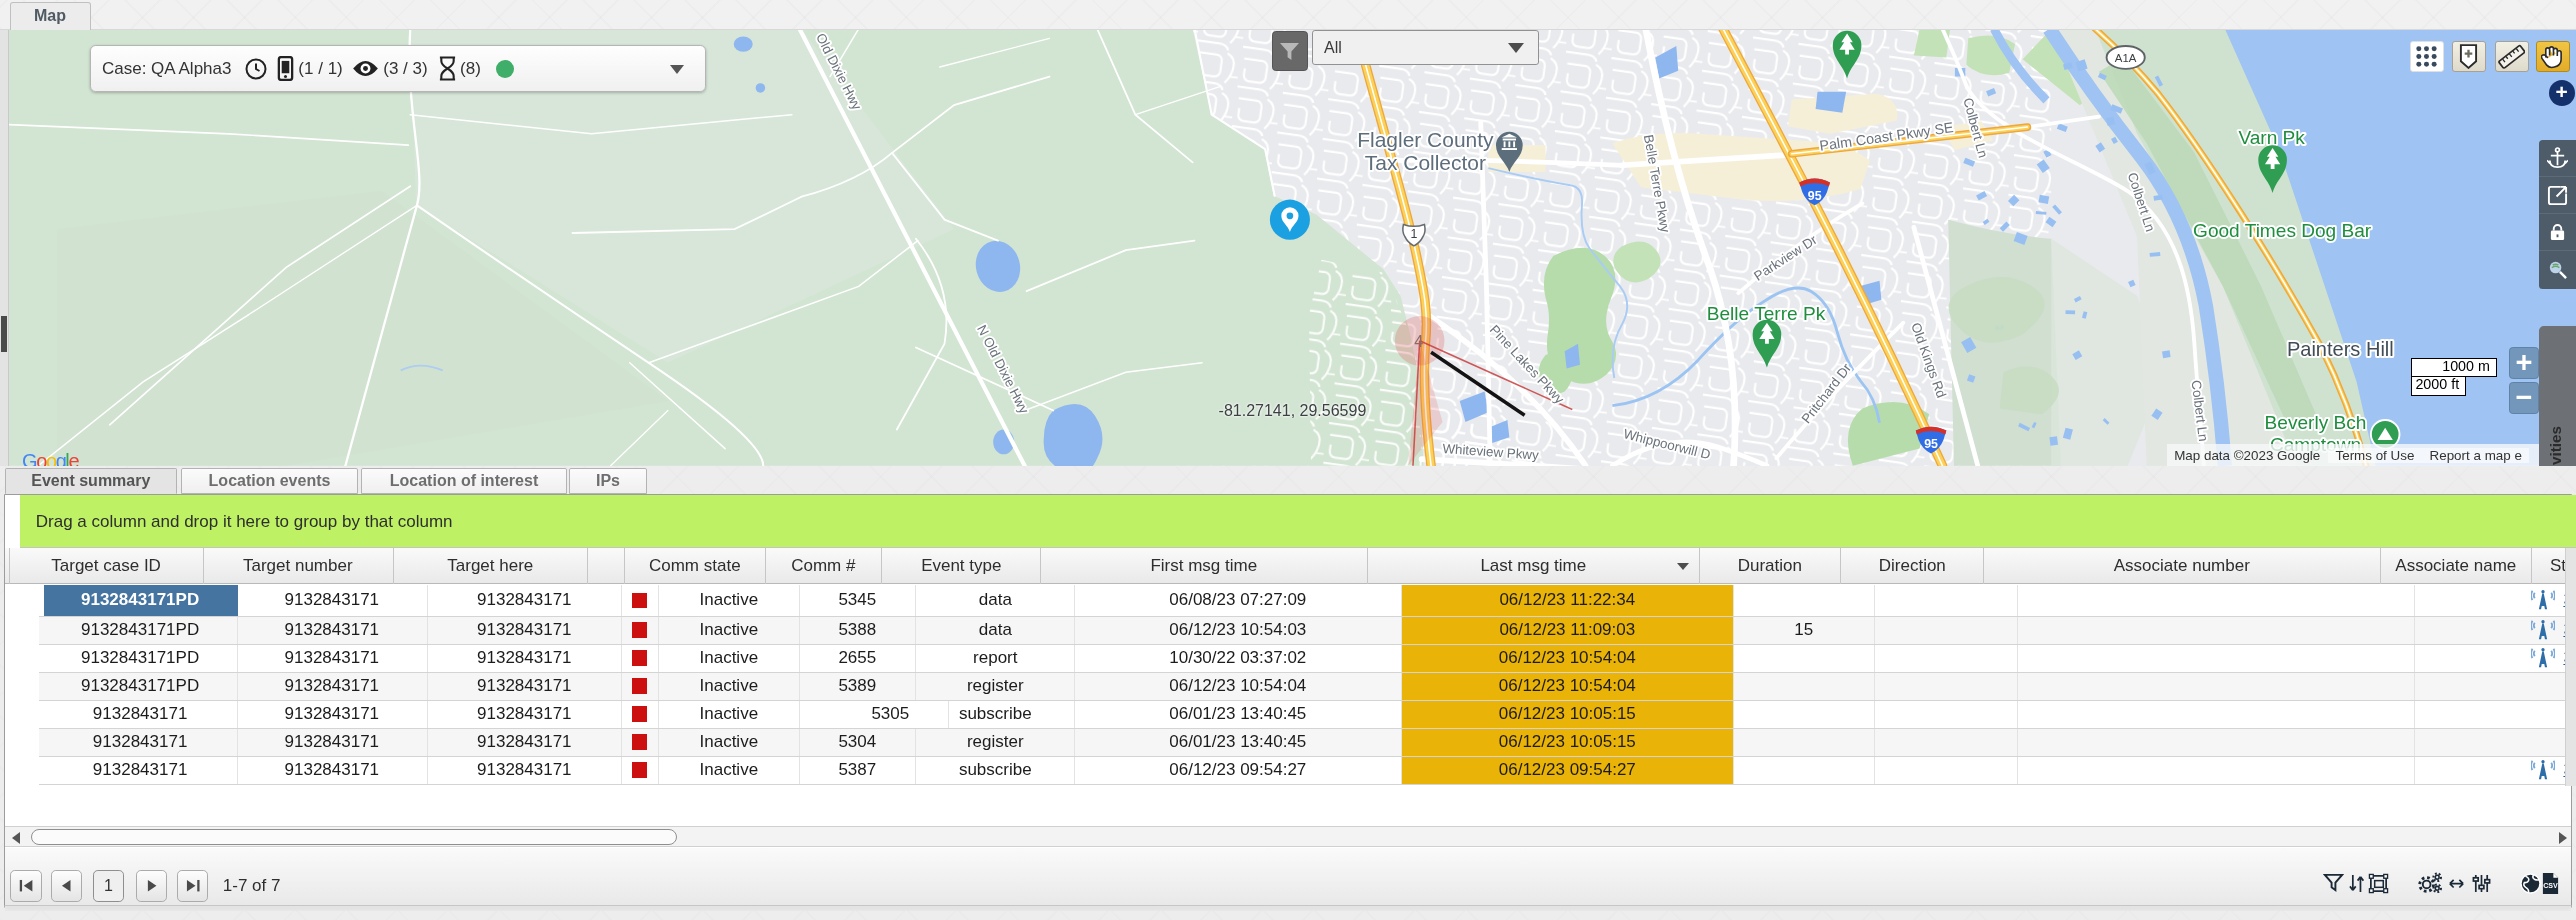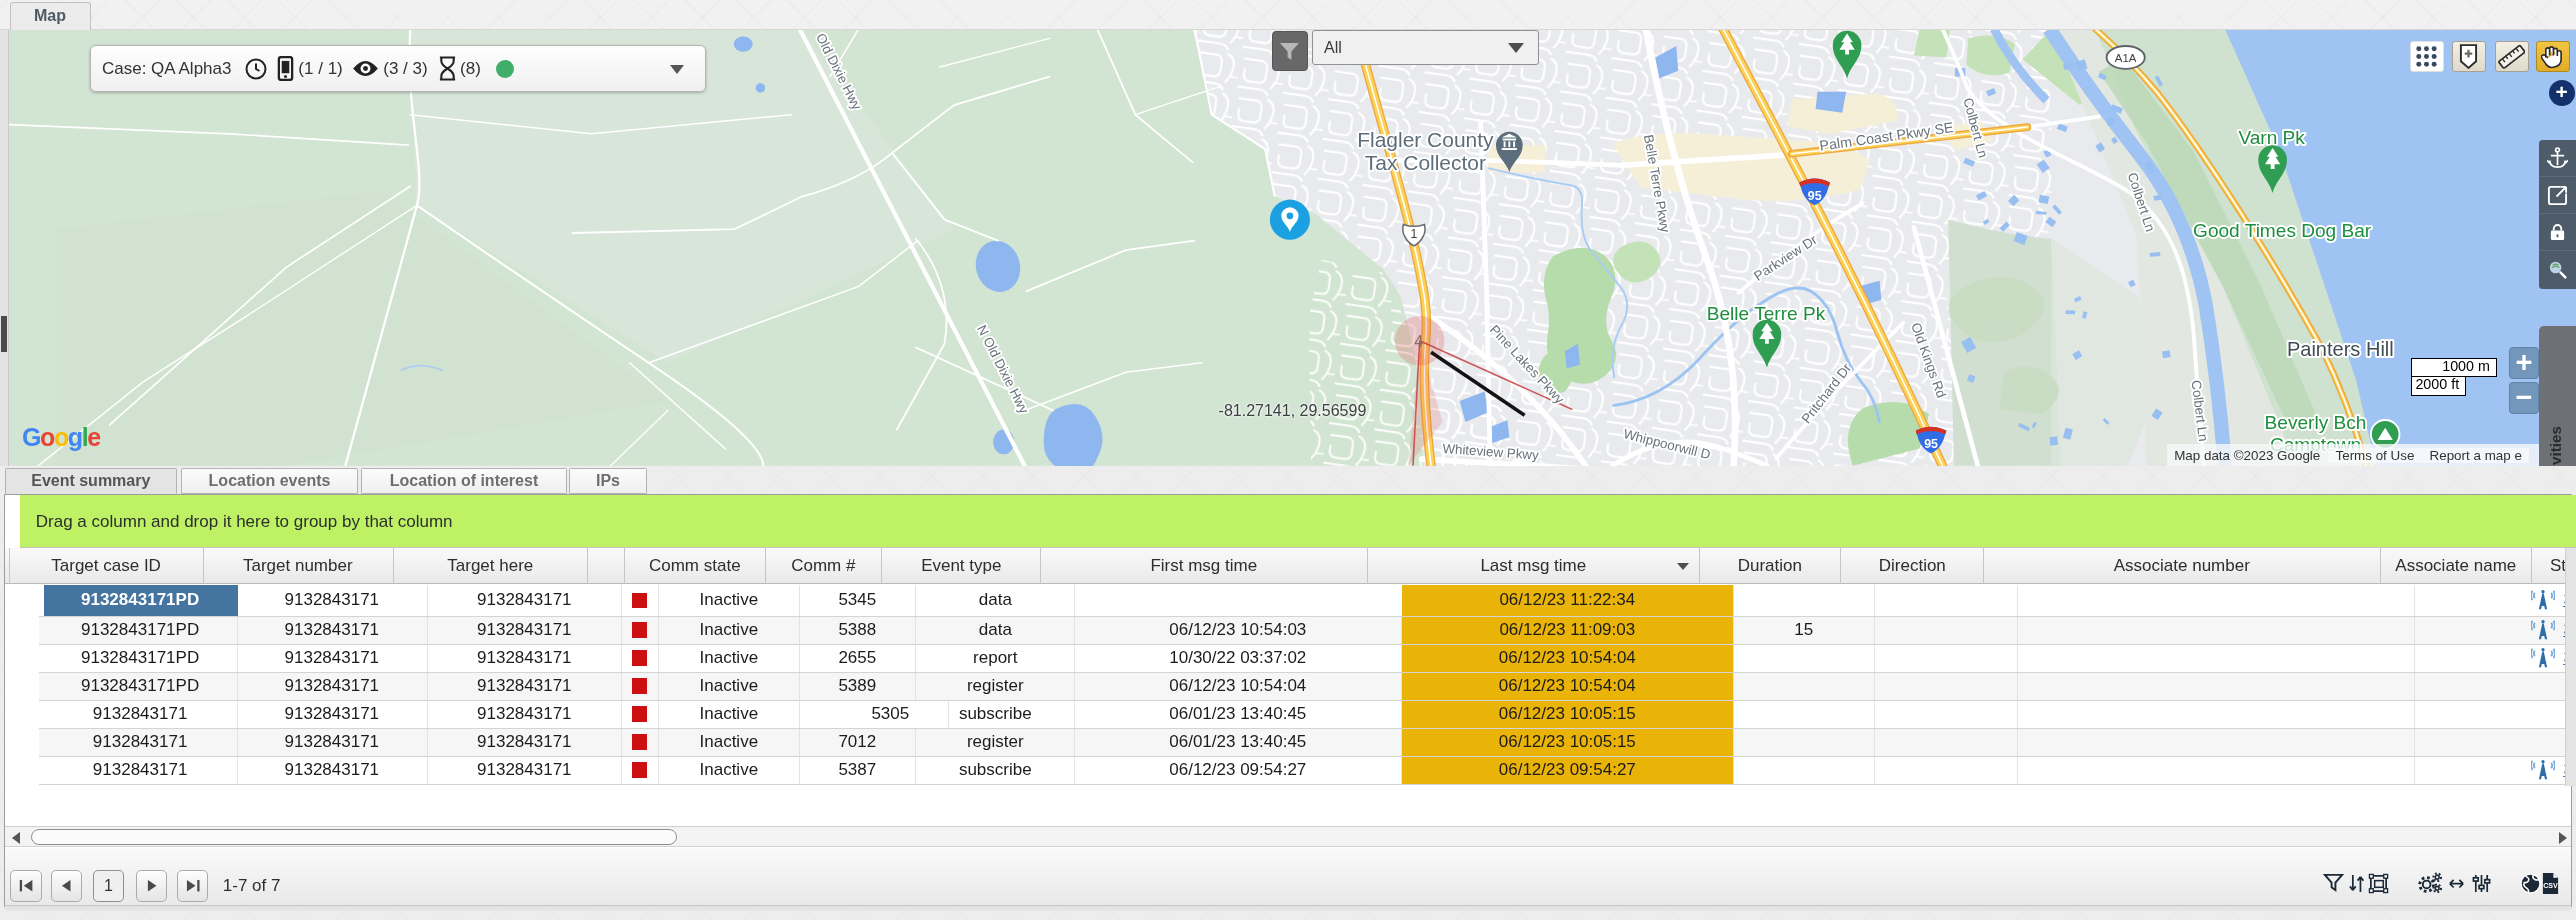--- a/index.html
+++ b/index.html
@@ -46,21 +46,21 @@
   font-size:29px; font-weight:bold; text-align:center; line-height:29px; margin-bottom:2.9px; }
 .scale1 { position:absolute; left:2402px; top:328px; width:86px; height:19px; background:#fff; border:1.9px solid #000;
   font-size:14.3px; color:#000; text-align:right; padding-right:5.7px; line-height:15.3px; }
 .scale2 { position:absolute; left:2402px; top:347px; width:55px; height:19px; background:#fff; border:1.9px solid #000; border-top:none;
   font-size:14.3px; color:#000; padding-left:3.8px; line-height:15.3px; }
 .acttab { position:absolute; left:2530px; top:296px; width:37px; height:140px; background:#6d7175; border-radius:4.8px 0 0 0; overflow:hidden; }
 .acttab span { position:absolute; left:8.6px; top:168px; transform-origin:0 0; transform:rotate(-90deg); font-size:15.3px; font-weight:bold; color:#2b2b2b; white-space:nowrap; }
 .attrib { position:absolute; left:2158px; top:414px; height:22px; right:37px; background:rgba(248,249,250,0.8);
   font-size:13.4px; color:#333; display:flex; align-items:center; }
 .attrib span { padding:0 7.6px; }
-.glogo { position:absolute; left:13.4px; top:393px; font-size:25px; font-weight:bold; letter-spacing:-1.4px; }
+.glogo { position:absolute; left:13.4px; top:420px; font-size:20px; font-weight:normal; letter-spacing:-1.4px; }
 .coords { position:absolute; left:1210px; top:372px; font-size:16px; color:#3c4043; text-shadow:0 0 2.9px #fff,0 0 2.9px #fff; }
 
 
 #bottom { position:absolute; left:0; top:466px; width:2576px; height:455px; background:#ededed;
   background-image:repeating-linear-gradient(45deg, rgba(0,0,0,0.012) 0 1.9px, transparent 1.9px 36px),
                    repeating-linear-gradient(-45deg, rgba(0,0,0,0.012) 0 1.9px, transparent 1.9px 36px); }
 .btab { position:absolute; top:1.9px; height:26px; border:1px solid #b3b3b3; background:linear-gradient(#fbfbfb,#efefef);
   font-size:16px; font-weight:bold; color:#6e6e6e; text-align:center; line-height:24px; border-radius:1.9px 1.9px 0 0; }
 #bt1 { left:4.8px;  width:172px; background:#e4e4e4; color:#555; border-bottom:1px solid #e4e4e4; }
 #bt2 { left:181px; width:177px; }
@@ -462,20 +462,21 @@
         <div class="row first">
           <div class="rc selcell" style="left:4.8px;width:194px;">9132843171PD</div>
           <div class="rc " style="left:198px;width:191px;">9132843171</div>
           <div class="rc " style="left:389px;width:194px;">9132843171</div>
           <div class="rc " style="left:583px;width:37px;">
             <span class="redsq"></span>
           </div>
           <div class="rc " style="left:620px;width:141px;">Inactive</div>
           <div class="rc " style="left:761px;width:116px;">5345</div>
           <div class="rc " style="left:878px;width:158px;">data</div>
+          <div class="rc " style="left:1036px;width:327px;">06/08/23 07:27:09</div>
           <div class="rc shade" style="left:1363px;width:332px;">06/12/23 11:22:34</div>
           <div class="rc " style="left:1695px;width:141px;"></div>
           <div class="rc " style="left:1837px;width:142px;"></div>
           <div class="rc " style="left:1979px;width:397px;"></div>
           <div class="rc " style="left:2376px;width:151px;"></div>
           <div class="rc " style="left:2526px;width:40px;border-right:none;"></div>
           <div style="position:absolute;left:2492px;top:0;height:100%;display:flex;align-items:center;">
             <svg width="24" height="22" viewBox="0 0 26 24">
               <g stroke="#7aa8d8" stroke-width="2" fill="none">
                 <path d="M4 4 q-2 3 0 6 M1.5 2 q-3 5 0 10 M22 4 q2 3 0 6 M24.5 2 q3 5 0 10"></path>
@@ -585,21 +586,21 @@
           <div class="rc " style="left:2526px;width:40px;border-right:none;"></div>
         </div>
 <div class="row alt">
           <div class="rc " style="left:4.8px;width:194px;">9132843171</div>
           <div class="rc " style="left:198px;width:191px;">9132843171</div>
           <div class="rc " style="left:389px;width:194px;">9132843171</div>
           <div class="rc " style="left:583px;width:37px;">
             <span class="redsq"></span>
           </div>
           <div class="rc " style="left:620px;width:141px;">Inactive</div>
-          <div class="rc " style="left:761px;width:116px;">7012</div>
+          <div class="rc " style="left:761px;width:116px;">5304</div>
           <div class="rc " style="left:878px;width:158px;">register</div>
           <div class="rc " style="left:1036px;width:327px;">06/01/23 13:40:45</div>
           <div class="rc shade" style="left:1363px;width:332px;">06/12/23 10:05:15</div>
           <div class="rc " style="left:1695px;width:141px;"></div>
           <div class="rc " style="left:1837px;width:142px;"></div>
           <div class="rc " style="left:1979px;width:397px;"></div>
           <div class="rc " style="left:2376px;width:151px;"></div>
           <div class="rc " style="left:2526px;width:40px;border-right:none;"></div>
         </div>
 <div class="row">

